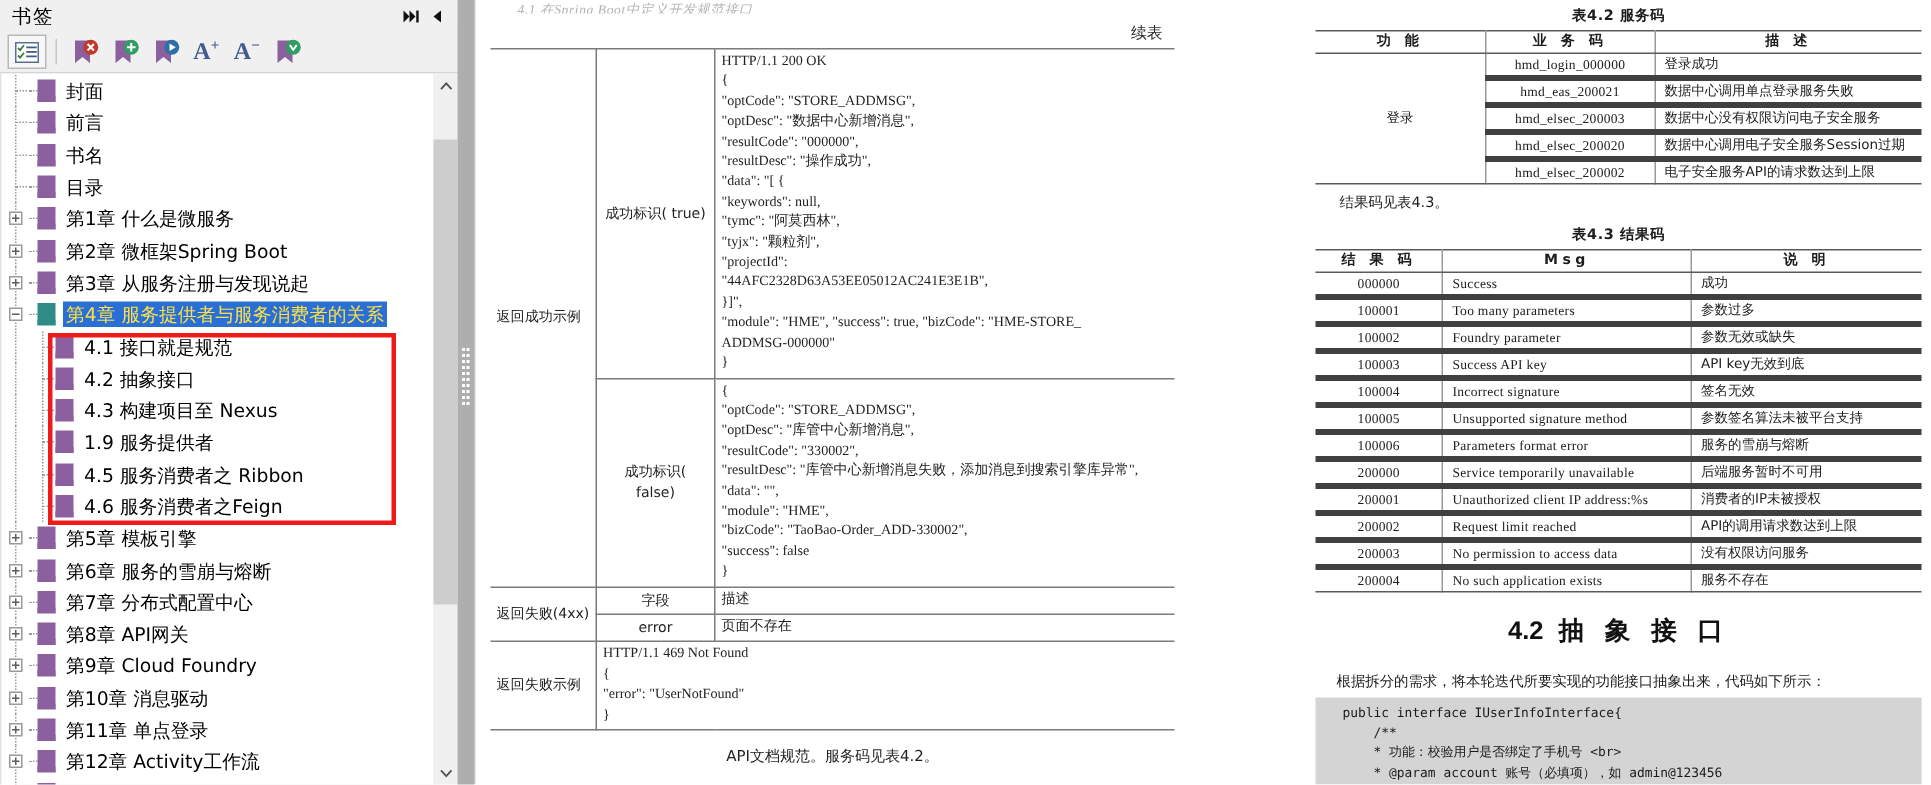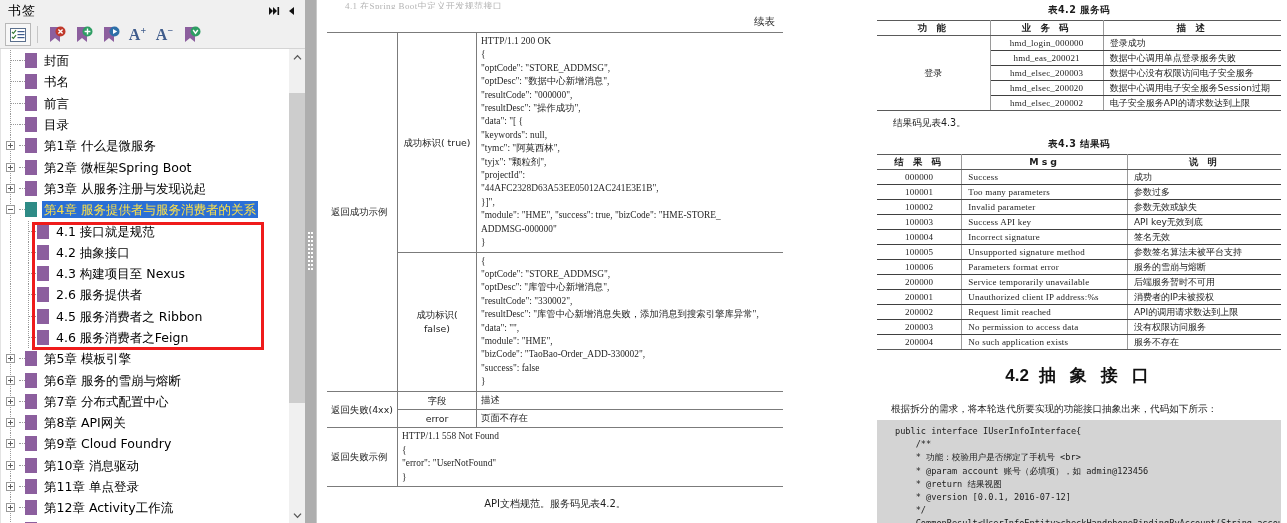--- a/index.html
+++ b/index.html
@@ -360,20 +360,21 @@
   }
 
   .cut-line-top {
     font-size: 9px;
     color: #b4b4b4;
     height: 9px;
     overflow: hidden;
     letter-spacing: .4px;
     white-space: nowrap;
     padding-left: 18px;
+    font-style: italic;
   }
   .xuebiao {
     text-align: right;
     font-size: 10.5px;
     color: #2c2c2c;
     padding: 6px 8px 3px 0;
     font-family: "DejaVu Sans", sans-serif;
   }
 
   table.doc {
@@ -430,21 +431,21 @@
   }
   table.booktbl th {
     font-family: "DejaVu Sans", sans-serif;
     font-weight: bold;
     text-align: center;
     letter-spacing: 3px;
     border-top: 1.4px solid #5a5a5a;
     border-bottom: 1px solid #5a5a5a;
     font-size: 9.4px;
   }
-  table.booktbl td { border-bottom: 1px solid #404040; }
+  table.booktbl td { border-bottom: 4px solid #404040; }
   table.booktbl tr.last td { border-bottom: 1.4px solid #5a5a5a; }
   table.booktbl td.vsep, table.booktbl th.vsep { border-right: 1px solid #9a9a9a; }
   .mono { font-family: "Liberation Serif", serif; letter-spacing: .2px; }
   .center { text-align: center; }
   .zh { font-family: "DejaVu Sans", sans-serif; font-size: 9.2px; }
 
   .para {
     font-family: "DejaVu Sans", sans-serif;
     font-size: 9.6px;
     padding: 6px 0 4px 16px;
@@ -555,27 +556,27 @@
           <div class="bm-row">
             <span class="leafdash"></span>
             <span class="connector"></span>
             <span class="bm-icon"></span>
             <span class="bm-label">封面</span>
           </div>
           <div class="bm-row">
             <span class="leafdash"></span>
             <span class="connector"></span>
             <span class="bm-icon"></span>
+            <span class="bm-label">前言</span>
+          </div>
+          <div class="bm-row">
+            <span class="leafdash"></span>
+            <span class="connector"></span>
+            <span class="bm-icon"></span>
             <span class="bm-label">书名</span>
-          </div>
-          <div class="bm-row">
-            <span class="leafdash"></span>
-            <span class="connector"></span>
-            <span class="bm-icon"></span>
-            <span class="bm-label">前言</span>
           </div>
           <div class="bm-row">
             <span class="leafdash"></span>
             <span class="connector"></span>
             <span class="bm-icon"></span>
             <span class="bm-label">目录</span>
           </div>
           <div class="bm-row">
             <span class="expander">
               <span class="box plus"></span>
@@ -623,21 +624,21 @@
           <div class="bm-row">
             <span class="indent-guide dotted"></span>
             <span class="leafdash"></span>
             <span class="bm-icon"></span>
             <span class="bm-label">4.3 构建项目至 Nexus</span>
           </div>
           <div class="bm-row">
             <span class="indent-guide dotted"></span>
             <span class="leafdash"></span>
             <span class="bm-icon"></span>
-            <span class="bm-label">2.6 服务提供者</span>
+            <span class="bm-label">1.9 服务提供者</span>
           </div>
           <div class="bm-row">
             <span class="indent-guide dotted"></span>
             <span class="leafdash"></span>
             <span class="bm-icon"></span>
             <span class="bm-label">4.5 服务消费者之 Ribbon</span>
           </div>
           <div class="bm-row">
             <span class="indent-guide dotted"></span>
             <span class="leafdash"></span>
@@ -805,21 +806,21 @@
           <td class="c1 vline" rowspan="2">返回失败(4xx)</td>
           <td class="c2 vline cn">字段</td>
           <td class="c3 cn">描述</td>
         </tr>
         <tr>
           <td class="c2 vline">error</td>
           <td class="c3 cn">页面不存在</td>
         </tr>
         <tr>
           <td class="c1 vline">返回失败示例</td>
-          <td class="c3 code-lines" colspan="2">HTTP/1.1 558 Not Found
+          <td class="c3 code-lines" colspan="2">HTTP/1.1 469 Not Found
 {
 "error": "UserNotFound"
 }</td>
         </tr>
       </tbody>
         </table>
 
       <div class="api-note">API文档规范。服务码见表4.2。</div>
     </div>
 
@@ -888,21 +889,21 @@
               <td class="vsep mono">Success</td>
               <td class="zh">成功</td>
             </tr>
             <tr>
               <td class="vsep center mono">100001</td>
               <td class="vsep mono">Too many parameters</td>
               <td class="zh">参数过多</td>
             </tr>
             <tr>
               <td class="vsep center mono">100002</td>
-              <td class="vsep mono">Invalid parameter</td>
+              <td class="vsep mono">Foundry parameter</td>
               <td class="zh">参数无效或缺失</td>
             </tr>
             <tr>
               <td class="vsep center mono">100003</td>
               <td class="vsep mono">Success API key</td>
               <td class="zh">API key无效到底</td>
             </tr>
             <tr>
               <td class="vsep center mono">100004</td>
               <td class="vsep mono">Incorrect signature</td>

